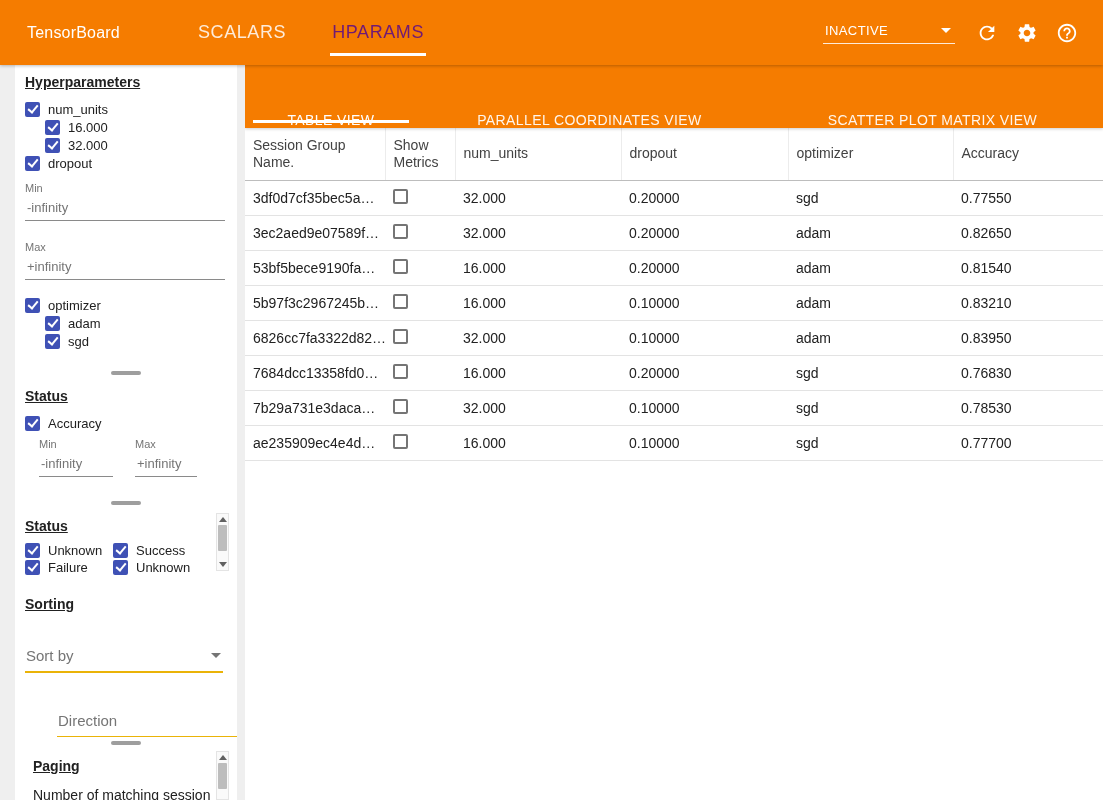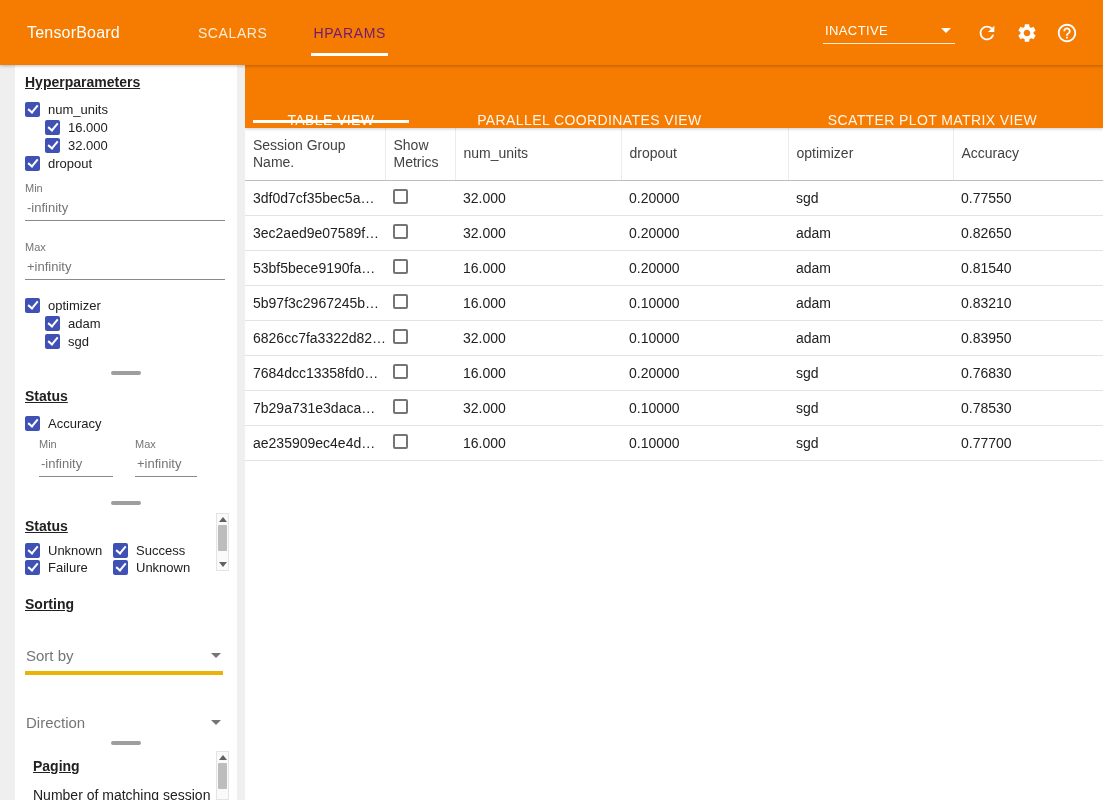--- a/index.html
+++ b/index.html
@@ -14,21 +14,21 @@
     height: 65px; background: #f57c00; color: #fff;
     display: flex; align-items: center;
     padding: 0 16px 0 27px;
     position: relative; z-index: 5;
     box-shadow: 0 1px 3px rgba(0,0,0,.25);
   }
   .logo { font-size: 16px; font-weight: 400; letter-spacing: .2px; }
   .top-tabs { display: flex; align-items: stretch; height: 100%; margin-left: 62px; }
   .top-tab {
     display: flex; align-items: center; padding: 0 16px; margin-right: 14px;
-    font-size: 14px; letter-spacing: .6px; color: rgba(255,255,255,.85);
+    font-size: 18px; letter-spacing: .6px; color: rgba(255,255,255,.85);
     position: relative; cursor: pointer;
   }
   .top-tab.active { color: #701a75; }
   .top-tab.active::after {
     content: ""; position: absolute; left: 14px; right: 14px; bottom: 9px;
     height: 3px; background: #fff;
   }
   .topbar-spacer { flex: 1; }
   .status-select {
     width: 132px; display: flex; align-items: center; justify-content: space-between;
@@ -101,25 +101,25 @@
 
   .minmax-row { display: flex; gap: 22px; padding-left: 14px; margin-top: 6px; }
   .minmax-row input.text-field.w-sm { width: 74px; }
   .minmax-row input.text-field.w-xs { width: 62px; }
 
   .status-grid { display: grid; grid-template-columns: 88px 96px; margin-top: 2px; }
   .status-grid .cb-row { height: 17px; }
 
   .select-field {
     width: 198px; display: flex; align-items: center; justify-content: space-between;
-    border-bottom: 4px solid #eab308; padding: 3px 2px 7px 1px;
+    border-bottom: 2px solid #eab308; padding: 3px 2px 7px 1px;
     font-size: 15px; color: #757575; cursor: pointer;
   }
   .select-field.mt-sort { margin-top: 26px; }
-  .select-field.mt-dir { margin-top: 36px; }
+  .select-field.mt-dir { margin-top: 36px; margin-left: 32px; }
   .caret-gray {
     width: 0; height: 0;
     border-left: 5px solid transparent; border-right: 5px solid transparent;
     border-top: 5px solid #757575;
   }
 
   .paging-summary { font-size: 14px; color: #212121; width: 178px; margin-top: 6px; line-height: 1.3; }
 
   .mini-scrollbar {
     position: absolute; right: 8px; width: 13px;

